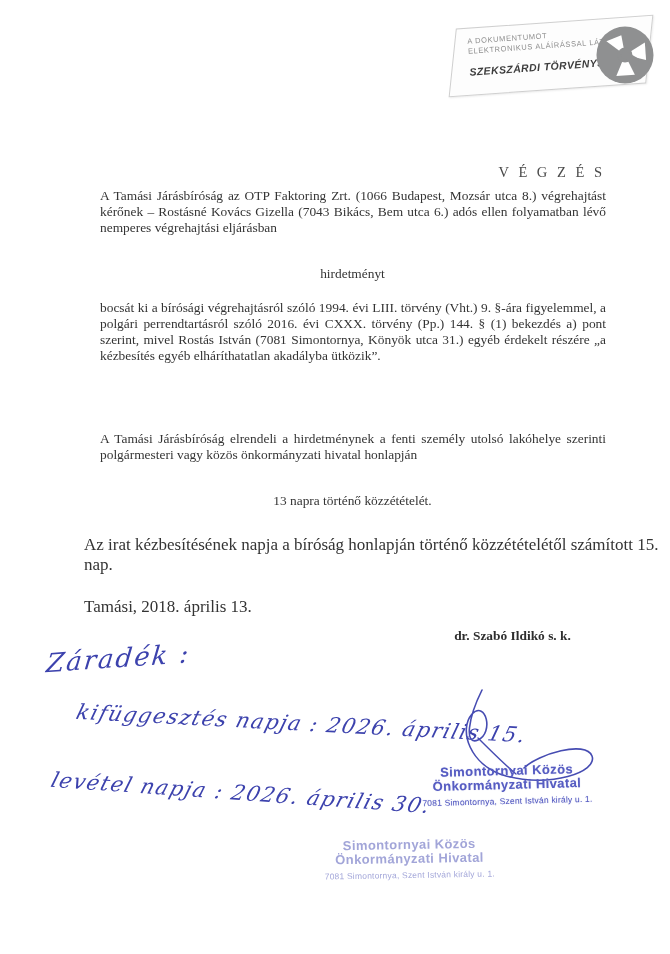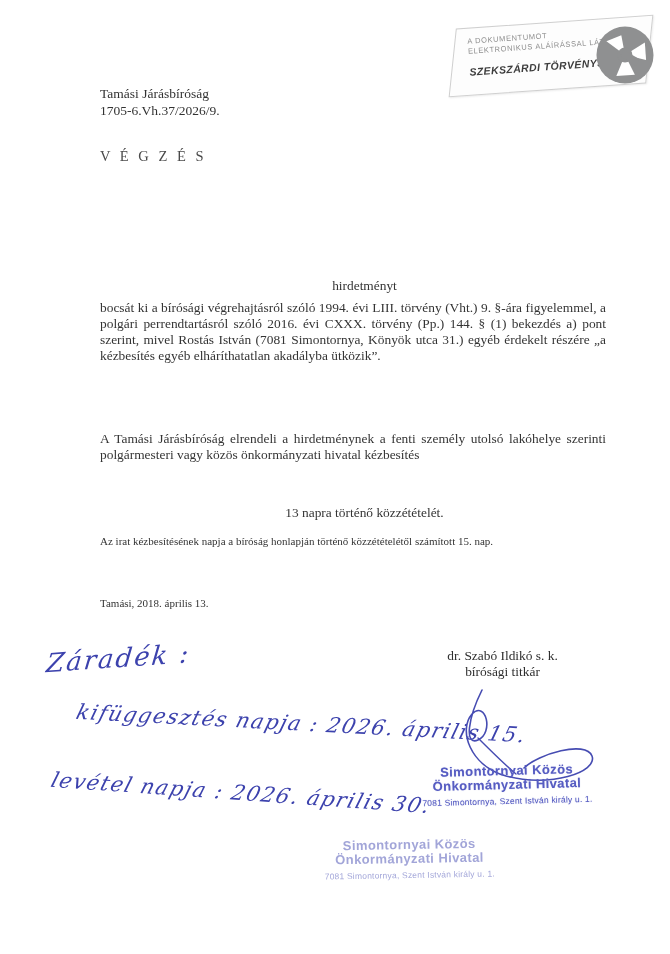--- a/index.html
+++ b/index.html
@@ -27,36 +27,36 @@
     padding:8px 6px 0 14px;
     font-family:"Liberation Sans", sans-serif;
   }
   .es-small{font-size:7.5px;color:#8f8f8f;letter-spacing:.6px;line-height:10px;}
   .es-court{margin-top:9px;font-size:10.5px;font-weight:bold;font-style:italic;color:#3d3d3d;letter-spacing:.4px;}
   .logo{position:absolute;left:594px;top:24px;width:62px;height:62px;}
   
   .hdr{position:absolute;left:100px;top:86px;font-size:13.5px;line-height:16.5px;}
   
   .title{
-    position:absolute;left:100px;top:148px;width:505px;
-    text-align:left;font-size:14.5px;letter-spacing:3px;color:#4a4a4a;
+    position:absolute;left:100px;top:164px;width:505px;
+    text-align:right;font-size:14.5px;letter-spacing:3px;color:#4a4a4a;
   }
   
   .para{
     position:absolute;left:100px;width:506px;margin:0;
     font-size:13.4px;line-height:15.9px;text-align:justify;color:#343434;
   }
   .center-line{
-    position:absolute;left:100px;width:505px;margin:12px;
+    position:absolute;left:100px;width:505px;margin:0;
     text-align:center;font-size:13.4px;color:#343434;
   }
-  .plain-line{position:absolute;left:100px;margin:0;font-size:11px;color:#343434;text-align:center;}
+  .plain-line{position:absolute;left:84px;margin:0;font-size:17px;color:#343434;}
   .signer{
-    position:absolute;left:400px;top:628px;width:205px;
-    text-align:center;font-size:13.4px;font-weight:normal;line-height:16px;color:#2e2e2e;margin-top:20px;
+    position:absolute;left:410px;top:628px;width:205px;
+    text-align:center;font-size:13.4px;font-weight:bold;line-height:16px;color:#2e2e2e;
   }
   
   .hand{
     position:absolute;margin:0;
     font-family:"DejaVu Serif", serif;
     font-style:italic;
     color:#3c42ad;
     white-space:nowrap;
     transform-origin:left top;
   }
@@ -90,45 +90,41 @@
 
   <svg class="logo" viewBox="0 0 100 100">
     <circle cx="50" cy="50" r="46" fill="#8f9091"></circle>
     <path d="M50 50 L20 28 L44 18 Z" fill="#ffffff"></path>
     <path d="M50 50 L82 30 L84 58 Z" fill="#ffffff"></path>
     <path d="M50 50 L36 84 L66 82 Z" fill="#ffffff"></path>
     <circle cx="50" cy="50" r="12" fill="#8f9091"></circle>
     <rect x="44" y="44" width="30" height="12" fill="#8f9091" transform="rotate(30 50 50)"></rect>
   </svg>
 
-  <div class="hdr">
-    <div>Tamási Járásbíróság</div>
-    <div>1705-6.Vh.37/2026/9.</div>
-  </div>
 
   <div class="title">V É G Z É S</div>
 
+  <p class="para" style="top:188px">A Tamási Járásbíróság az OTP Faktoring Zrt. (1066 Budapest, Mozsár utca 8.) végrehajtást kérőnek – Rostásné Kovács Gizella (7043 Bikács, Bem utca 6.) adós ellen folyamatban lévő nemperes végrehajtási eljárásban</p>
 
   <p class="center-line" style="top:266px">hirdetményt</p>
 
   <p class="para" style="top:300px">bocsát ki a bírósági végrehajtásról szóló 1994. évi LIII. törvény (Vht.) 9. §-ára figyelemmel, a polgári perrendtartásról szóló 2016. évi CXXX. törvény (Pp.) 144. § (1) bekezdés a) pont szerint, mivel Rostás István (7081 Simontornya, Könyök utca 31.) egyéb érdekelt részére „a kézbesítés egyéb elháríthatatlan akadályba ütközik”.</p>
 
 
-  <p class="para" style="top:431px">A Tamási Járásbíróság elrendeli a hirdetménynek a fenti személy utolsó lakóhelye szerinti polgármesteri vagy közös önkormányzati hivatal kézbesítés</p>
+  <p class="para" style="top:431px">A Tamási Járásbíróság elrendeli a hirdetménynek a fenti személy utolsó lakóhelye szerinti polgármesteri vagy közös önkormányzati hivatal honlapján</p>
 
   <p class="center-line" style="top:493px">13 napra történő közzétételét.</p>
 
   <p class="plain-line" style="top:535px">Az irat kézbesítésének napja a bíróság honlapján történő közzétételétől számított 15. nap.</p>
 
 
   <p class="plain-line" style="top:597px">Tamási, 2018. április 13.</p>
 
   <div class="signer">
     <div>dr. Szabó Ildikó s. k.</div>
-    <div>bírósági titkár</div>
   </div>
 
   <p class="hand hand-heading">Záradék :</p>
   <p class="hand hand-line1">kifüggesztés napja : 2026. április 15.</p>
   <p class="hand hand-line2">levétel napja : 2026. április 30.</p>
 
   <svg class="sig-svg" width="220" height="110" viewBox="0 0 220 110">
     <path d="M62 2 C 48 30, 44 58, 58 52 C 74 45, 66 12, 52 26 C 38 42, 50 78, 86 88
              C 130 100, 178 84, 172 68 C 166 52, 118 66, 104 80" fill="none" stroke="#464cb2" stroke-width="1.6" stroke-linecap="round"></path>
     <path d="M58 50 C 70 62, 84 76, 96 86" fill="none" stroke="#464cb2" stroke-width="1.4" stroke-linecap="round"></path>

